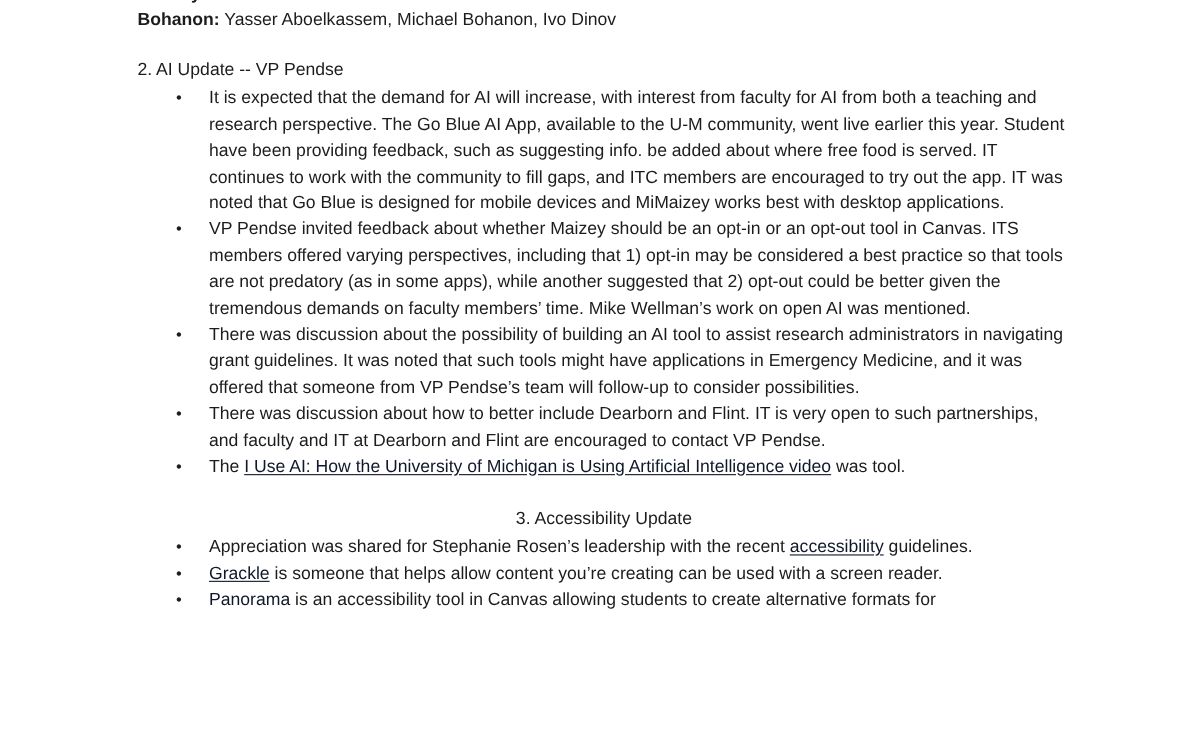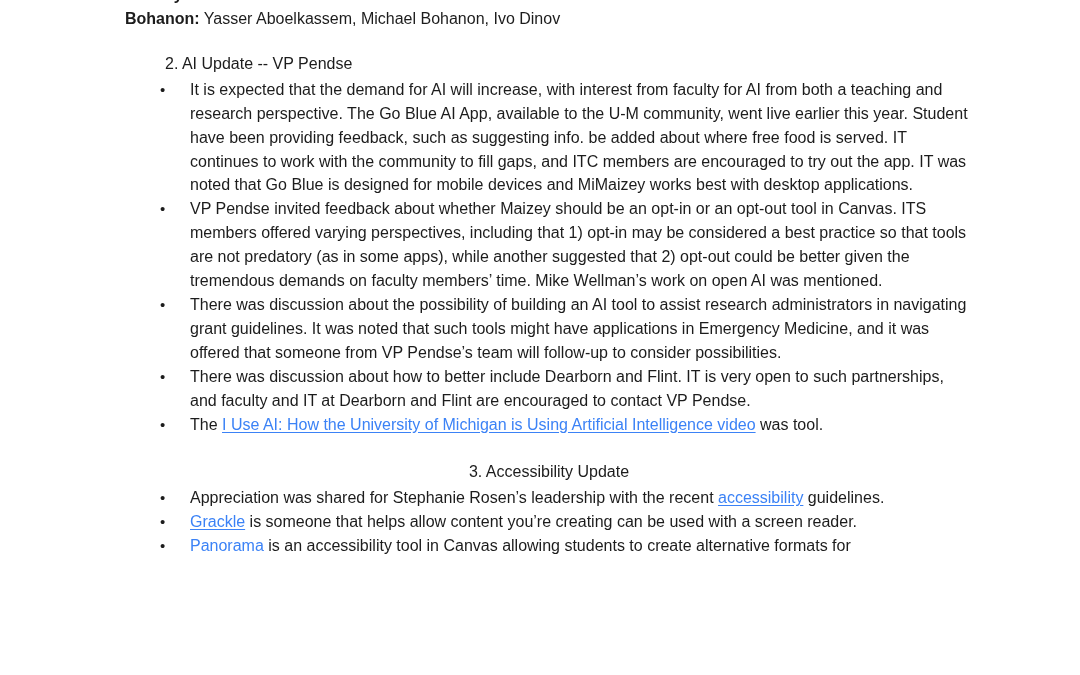--- a/index.html
+++ b/index.html
@@ -22,37 +22,37 @@
     left: 125px; top: -17px;
     font-weight: bold;
   }
   .content {
     position: absolute;
     left: 125px; top: 7px;
     width: 848px;
   }
   p { margin: 0; }
   .gap-lg { margin-top: 25px; }   
-  .gap-md { margin-top: 21px; margin-left: 40px; }   
+  .gap-md { margin-top: 21px; }   
   .gap-sec { margin-top: 24px; text-align: center; }  
   .bold { font-weight: bold; }
   ul.blist {
     list-style: none;
     margin: 2px 0 0 0;
     padding: 0;
   }
   ul.blist li { display: flex; align-items: flex-start; }
   .marker {
     flex: 0 0 30px;
     margin-left: 35px;
     font-size: 15px;
   }
   .btext { width: 781px; }
   a.link {
-    color: #3b82f6;
+    color: #0f172a;
     text-decoration: underline;
     text-underline-offset: 2px;
     cursor: pointer;
   }
   a.link.no-underline { text-decoration: none; }
 </style>
 </head>
 <body>
 
 <div class="page">

